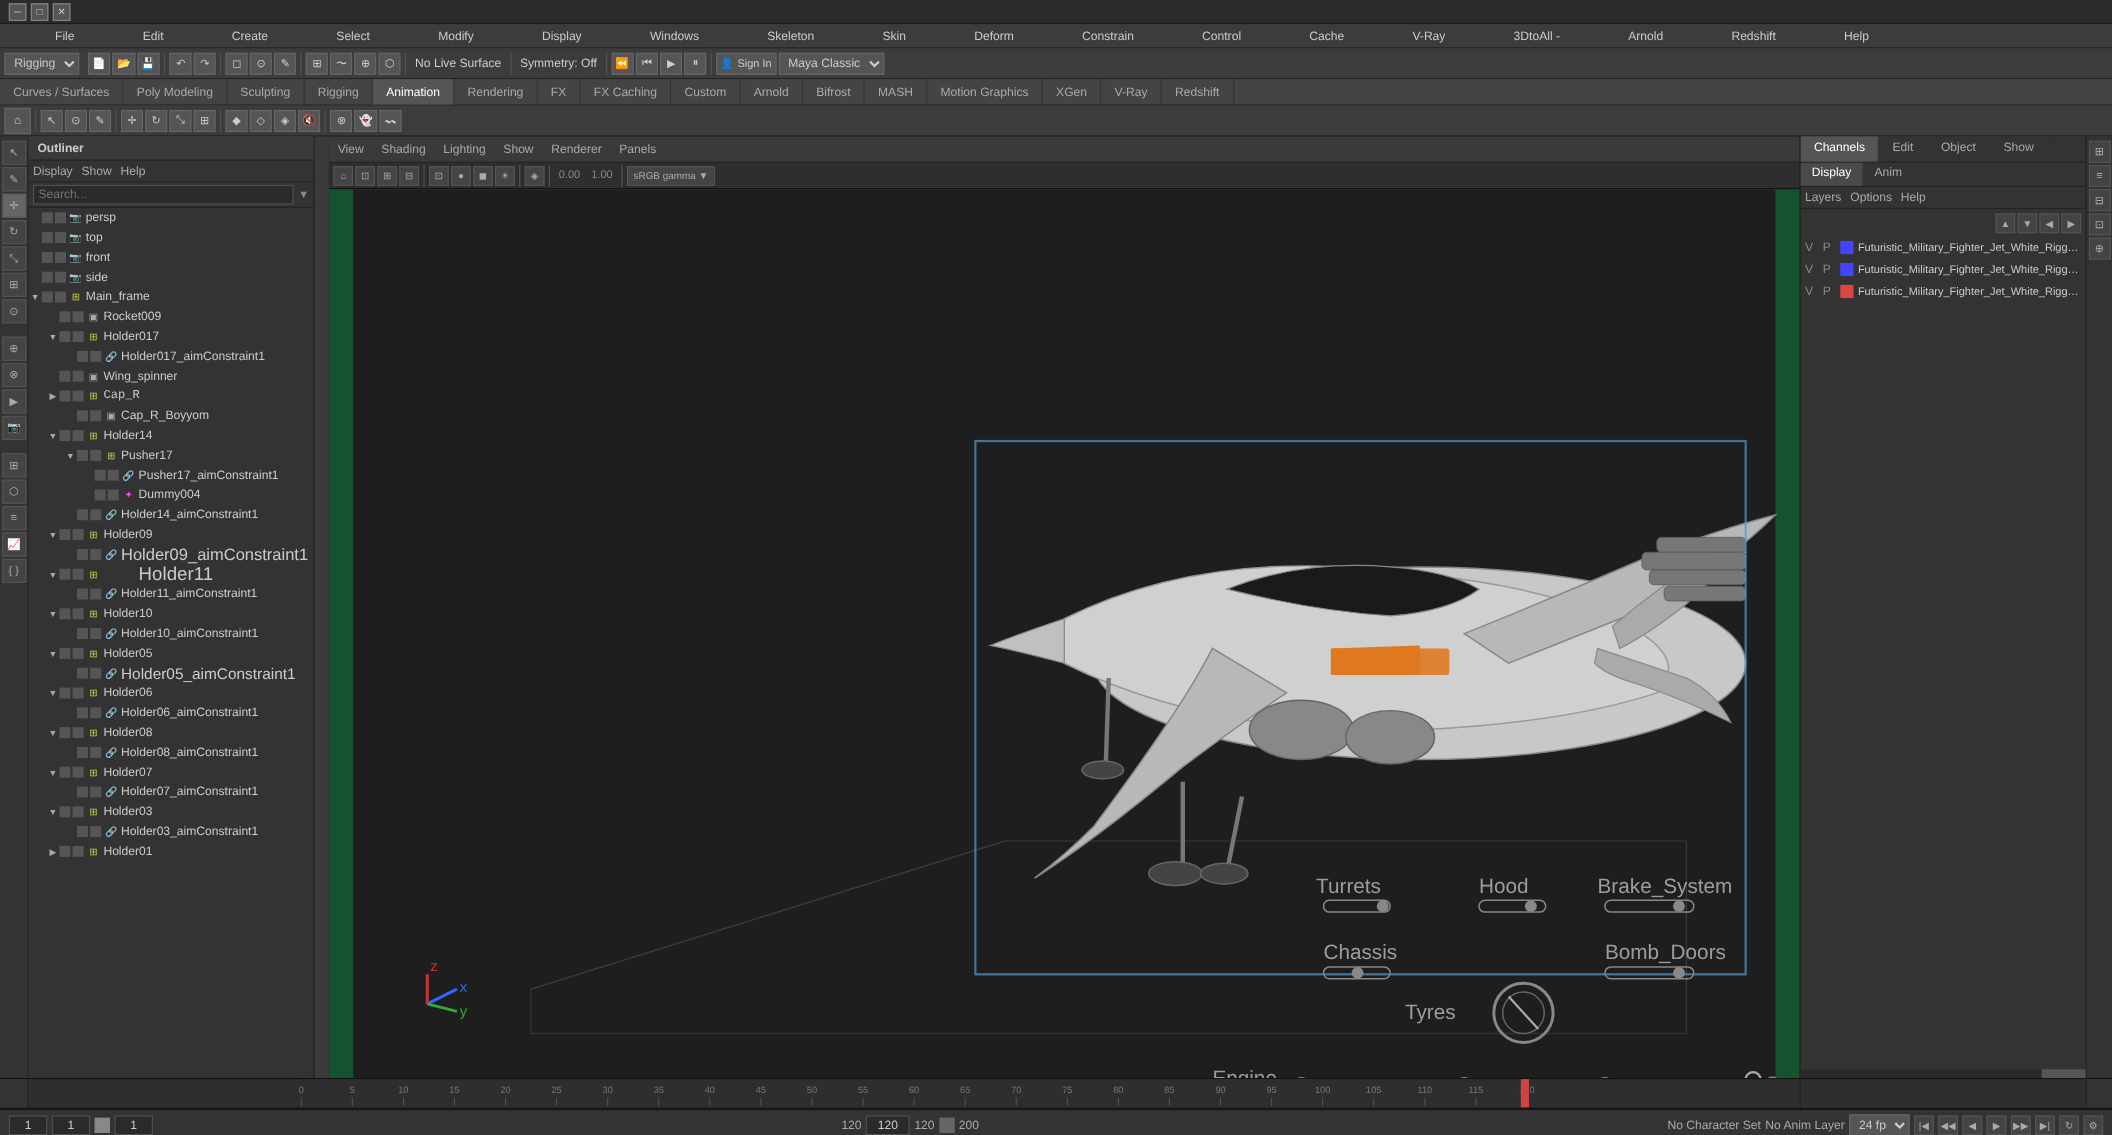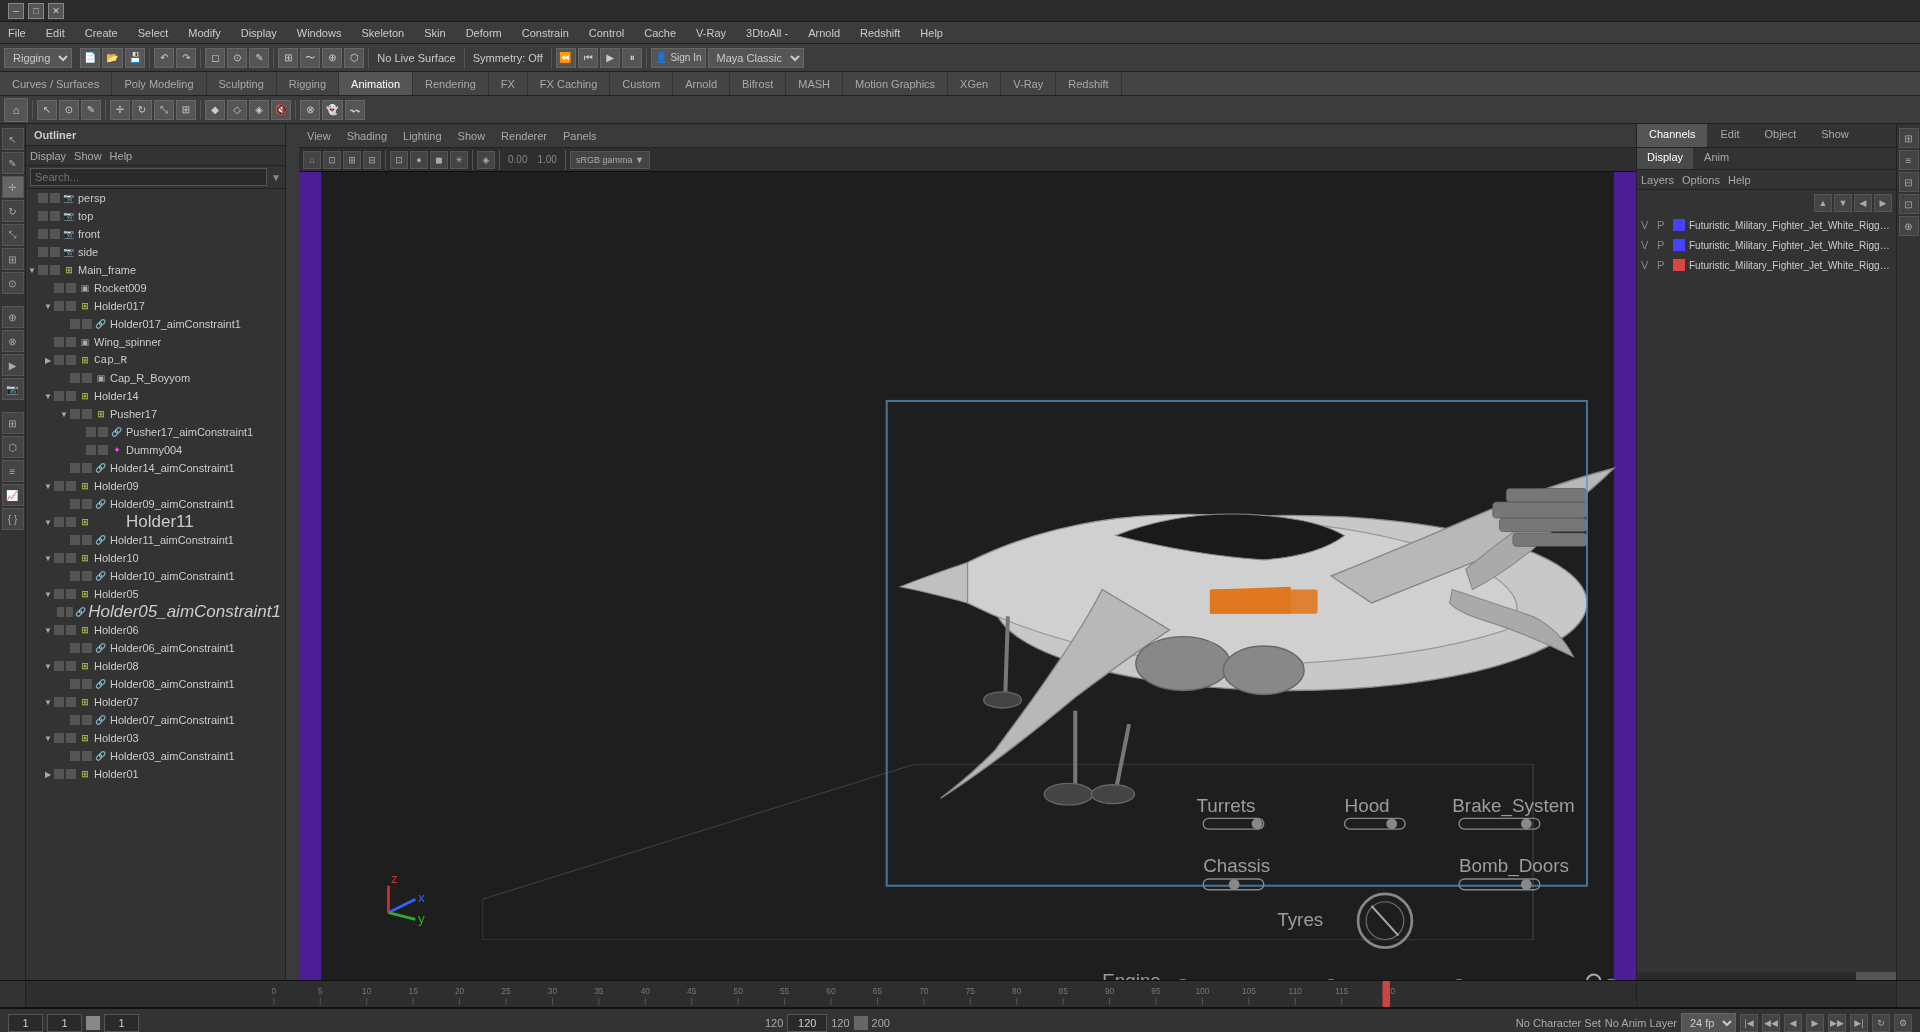--- a/index.html
+++ b/index.html
@@ -53,20 +53,21 @@
       align-items: center;
       padding: 0 4px;
       border-bottom: 1px solid #222;
       gap: 12px;
     }
     #menu-bar .menu-item {
       font-size: 11px;
       color: #cccccc;
       cursor: pointer;
       padding: 2px 4px;
+      margin-left: 42px;
     }
 
     
     #toolbar-row1 {
       background: #3c3c3c;
       height: 28px;
       display: flex;
       align-items: center;
       padding: 0 4px;
       border-bottom: 1px solid #222;
@@ -300,21 +301,21 @@
       cursor: pointer;
       font-size: 9px;
       color: #aaa;
     }
 
     
     #scene-canvas {
       width: 100%;
       height: calc(100% - 48px);
       position: relative;
-      background: #4c1d95;
+      background: #14532d;
       overflow: hidden;
     }
 
     
     #fighter-scene {
       position: absolute;
       top: 0; left: 0;
       width: 100%;
       height: 100%;
     }
@@ -754,21 +755,21 @@
           <span style="width: 10px; height: 10px; background: rgb(85, 85, 85); display: inline-block; margin-right: 2px; vertical-align: middle;"></span>
           <span class="tree-icon icon-group">⊞</span>
           <span style="font-size: 11px;">Holder09</span>
         </div>
         <div class="tree-item">
           <span class="tree-indent" style="width: 32px;"></span>
           <span class="tree-arrow"></span>
           <span style="width: 10px; height: 10px; background: rgb(85, 85, 85); display: inline-block; margin-right: 2px; vertical-align: middle;"></span>
           <span style="width: 10px; height: 10px; background: rgb(85, 85, 85); display: inline-block; margin-right: 2px; vertical-align: middle;"></span>
           <span class="tree-icon icon-constraint">🔗</span>
-          <span style="font-size: 11px;">Holder09_aimConstraint1</span>
+          <span style="font-size: 15px;">Holder09_aimConstraint1</span>
         </div>
         <div class="tree-item">
           <span class="tree-indent" style="width: 16px;"></span>
           <span class="tree-arrow">▼</span>
           <span style="width: 10px; height: 10px; background: rgb(85, 85, 85); display: inline-block; margin-right: 2px; vertical-align: middle;"></span>
           <span style="width: 10px; height: 10px; background: rgb(85, 85, 85); display: inline-block; margin-right: 2px; vertical-align: middle;"></span>
           <span class="tree-icon icon-group">⊞</span>
           <span style="font-size: 17px; margin-left: 32px;">Holder11</span>
         </div>
         <div class="tree-item">
@@ -802,21 +803,21 @@
           <span style="width: 10px; height: 10px; background: rgb(85, 85, 85); display: inline-block; margin-right: 2px; vertical-align: middle;"></span>
           <span class="tree-icon icon-group">⊞</span>
           <span style="font-size: 11px;">Holder05</span>
         </div>
         <div class="tree-item">
           <span class="tree-indent" style="width: 32px;"></span>
           <span class="tree-arrow"></span>
           <span style="width: 10px; height: 10px; background: rgb(85, 85, 85); display: inline-block; margin-right: 2px; vertical-align: middle;"></span>
           <span style="width: 10px; height: 10px; background: rgb(85, 85, 85); display: inline-block; margin-right: 2px; vertical-align: middle;"></span>
           <span class="tree-icon icon-constraint">🔗</span>
-          <span style="font-size: 17px; font-style: italic;">Holder05_aimConstraint1</span>
+          <span style="font-size: 14px;">Holder05_aimConstraint1</span>
         </div>
         <div class="tree-item">
           <span class="tree-indent" style="width: 16px;"></span>
           <span class="tree-arrow">▼</span>
           <span style="width: 10px; height: 10px; background: rgb(85, 85, 85); display: inline-block; margin-right: 2px; vertical-align: middle;"></span>
           <span style="width: 10px; height: 10px; background: rgb(85, 85, 85); display: inline-block; margin-right: 2px; vertical-align: middle;"></span>
           <span class="tree-icon icon-group">⊞</span>
           <span style="font-size: 11px;">Holder06</span>
         </div>
         <div class="tree-item">

